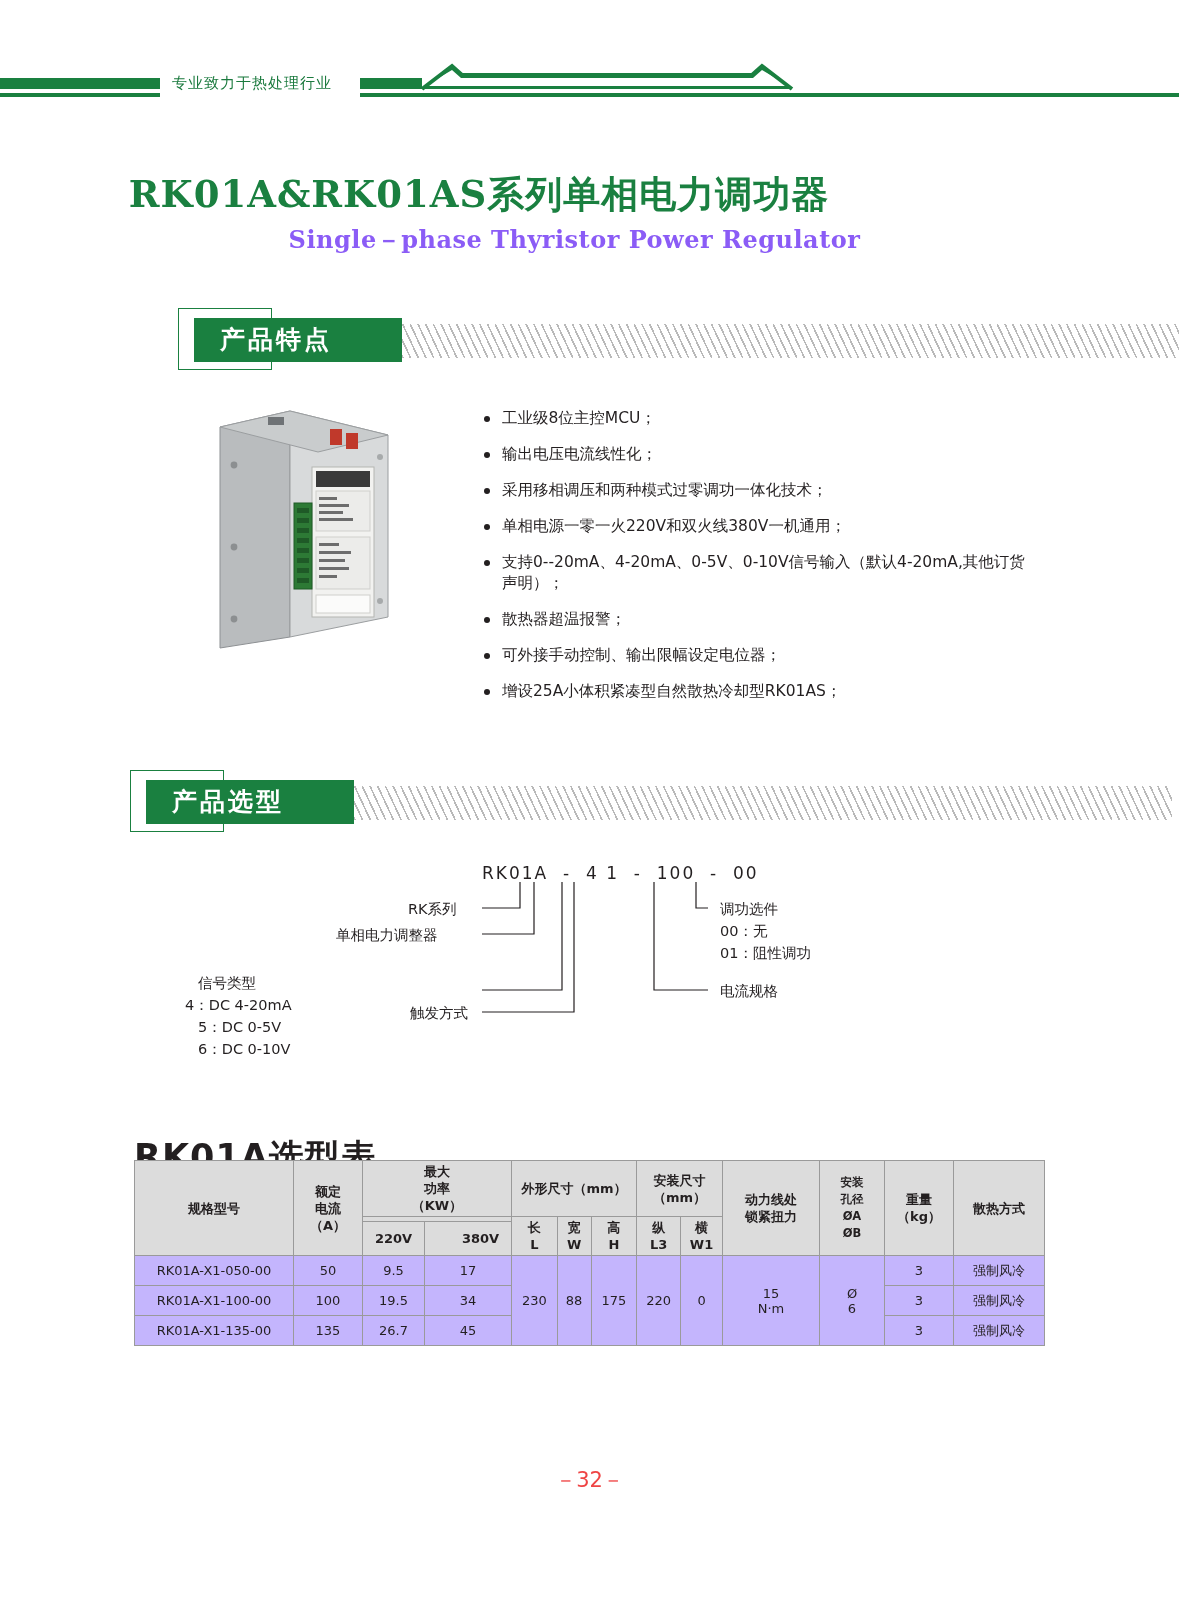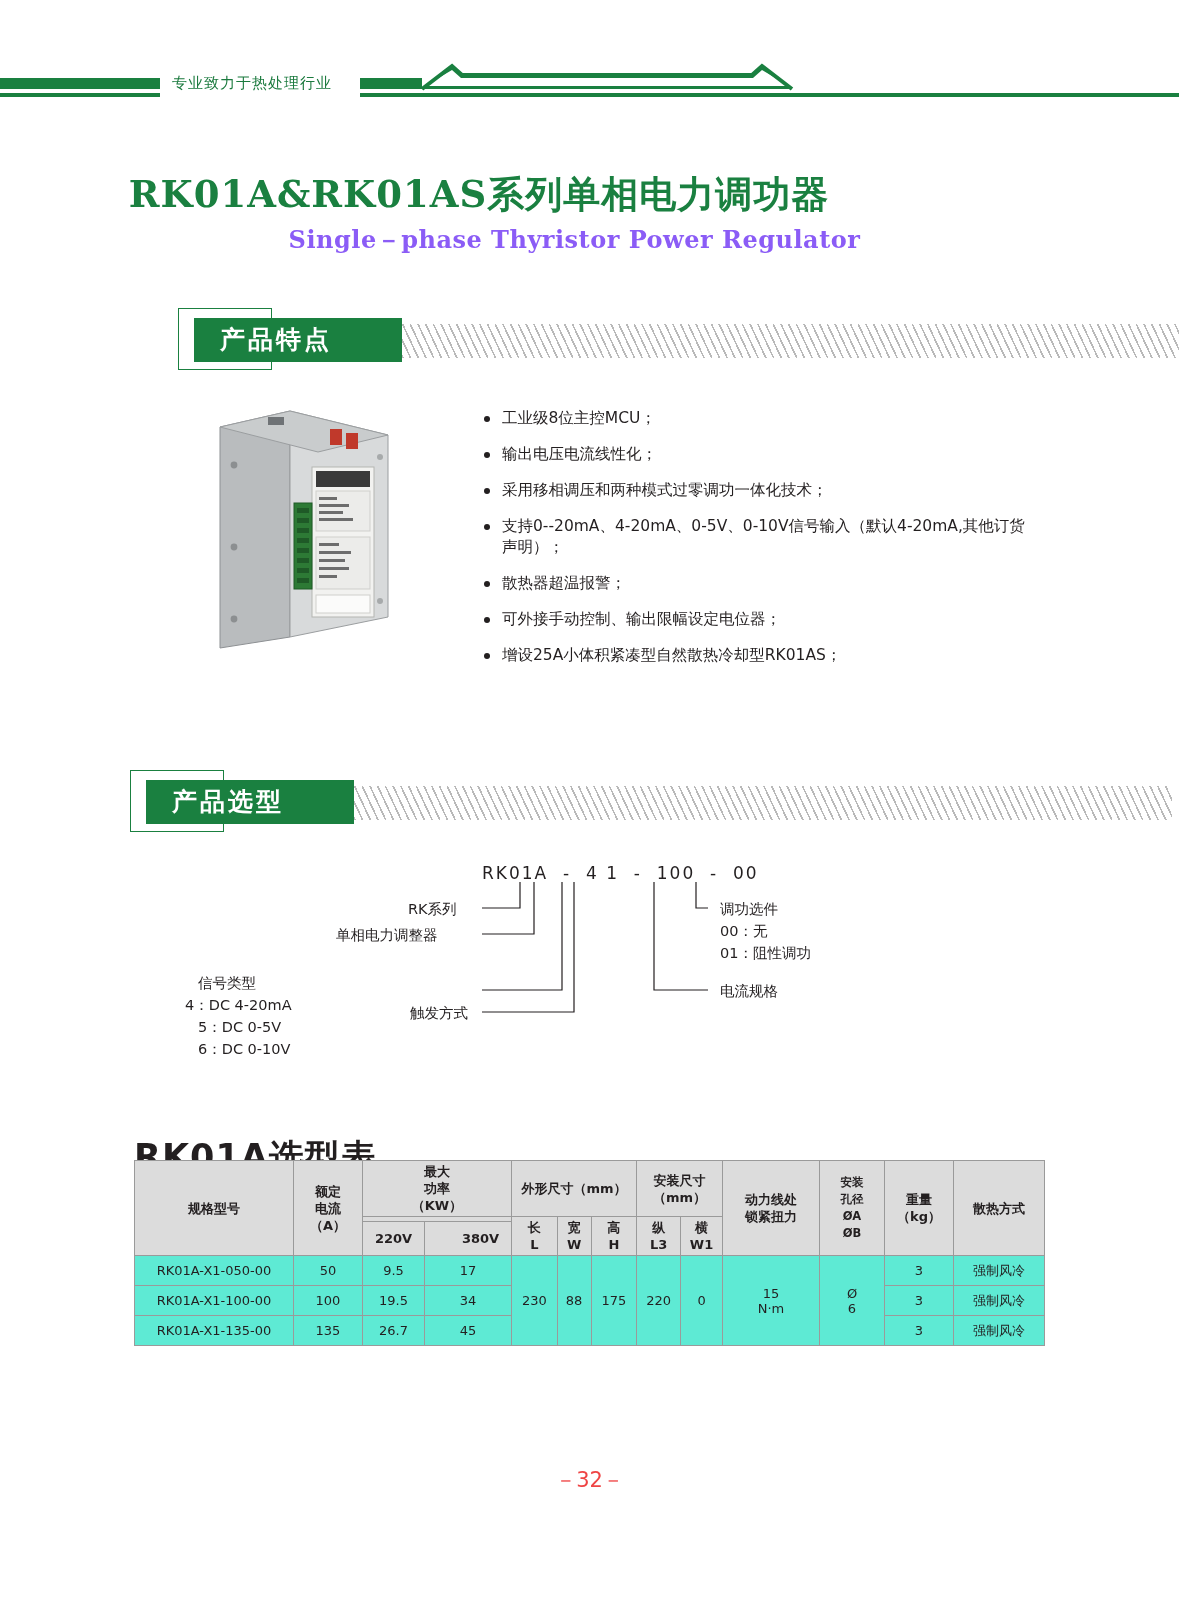--- a/index.html
+++ b/index.html
@@ -68,21 +68,21 @@
   }
   table.sel{
     position:absolute;left:134px;top:1160px;border-collapse:collapse;
     width:911px;font-size:13px;color:#231f20;
     font-family:"DejaVu Sans","Liberation Sans",sans-serif;
   }
   table.sel th,table.sel td{
     border:1px solid #9a9a9a;text-align:center;vertical-align:middle;padding:2px 3px;
   }
   table.sel thead th{background:#dcdcdc;font-weight:bold;line-height:17px;}
-  table.sel tbody td{height:25px;background:#5eead4;}
+  table.sel tbody td{height:25px;background:#c4b5fd;}
   table.sel tbody td.model{text-align:center;}
   .small{font-size:11.5px;}
   
   .pageno{
     position:absolute;left:0;top:1466px;width:1179px;text-align:center;
     font-size:21px;color:#ef4444;font-family:"DejaVu Sans","Liberation Sans",sans-serif;
   }
 </style>
 </head>
 <body>
@@ -154,20 +154,21 @@
     <circle cx="22" cy="214" r="3.4" fill="#8c8f91"></circle>
     <circle cx="168" cy="52" r="3" fill="#a7aaab"></circle>
     <circle cx="168" cy="196" r="3" fill="#a7aaab"></circle>
   </svg>
 </div>
 
 <ul class="feat-list">
   <li>工业级8位主控MCU；</li>
   <li>输出电压电流线性化；</li>
   <li>采用移相调压和两种模式过零调功一体化技术；</li>
+  <li>单相电源一零一火220V和双火线380V一机通用；</li>
   <li style="width:530px;">支持0--20mA、4-20mA、0-5V、0-10V信号输入（默认4-20mA,其他订货声明）；</li>
   <li>散热器超温报警；</li>
   <li>可外接手动控制、输出限幅设定电位器；</li>
   <li>增设25A小体积紧凑型自然散热冷却型RK01AS；</li>
 </ul>
 
 <div class="sec" style="left:130px;top:770px;width:912px;">
   <div class="frame"></div>
   <div class="tabbox">产品选型</div>
   <div class="hatch"></div>

